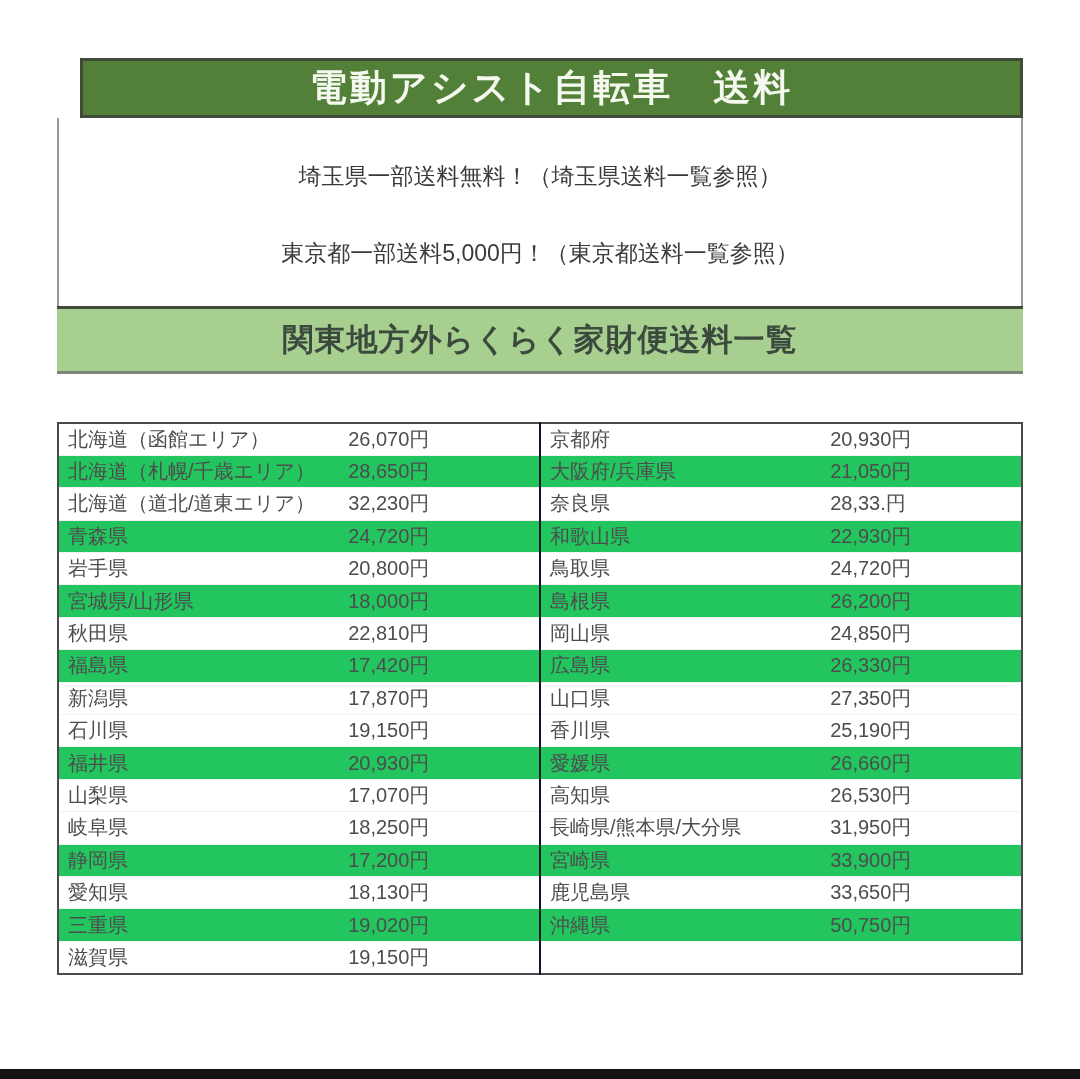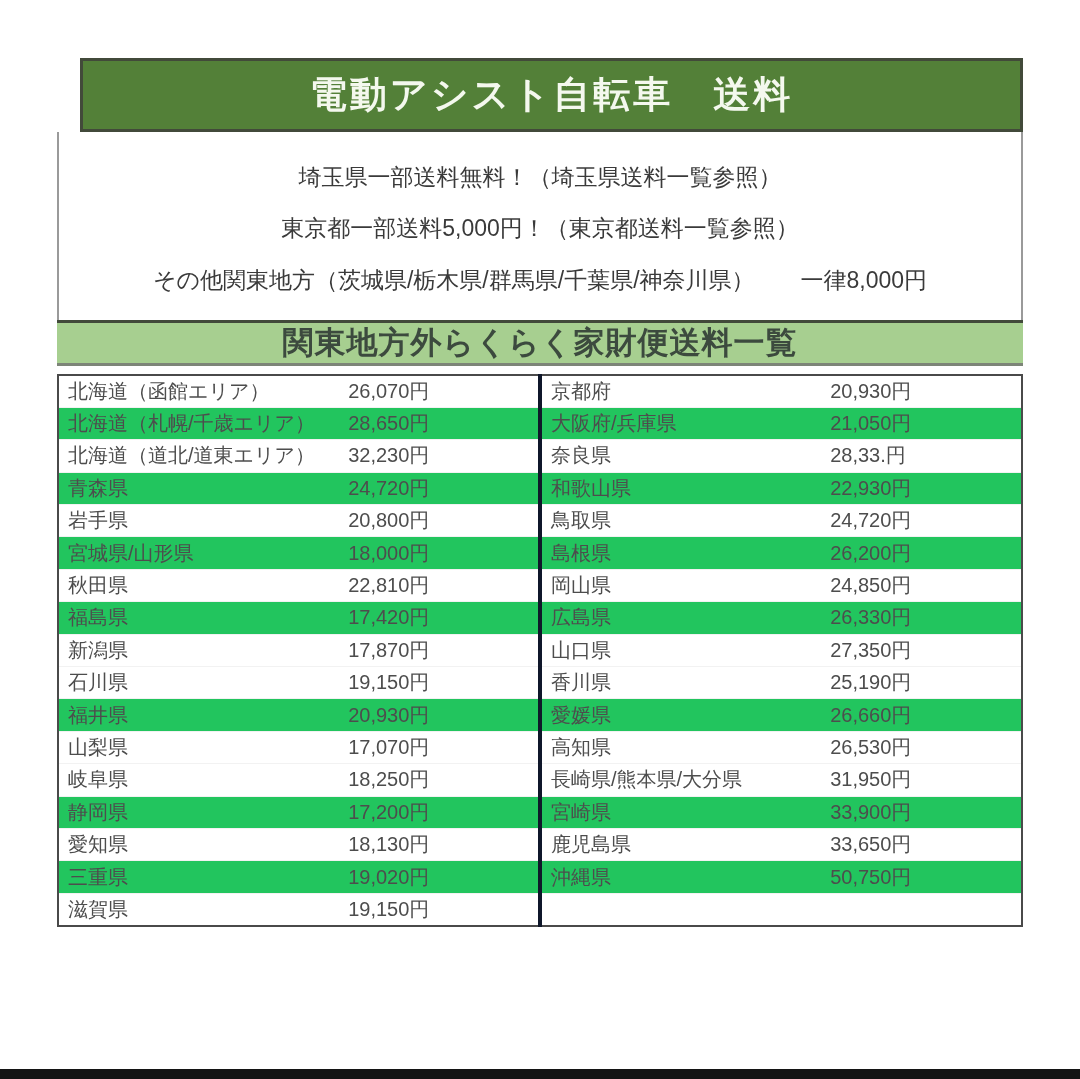--- a/index.html
+++ b/index.html
@@ -16,21 +16,21 @@
   }
   .frame {
     position: absolute;
     left: 57px;
     top: 58px;
     width: 966px;
   }
   
   .banner-main {
     box-sizing: border-box;
-    height: 74px;
+    height: 60px;
     background: #538038;
     border: 3px solid #424a3a;
     display: flex;
     align-items: center;
     justify-content: center;
     margin-left: 23px;
   }
   .banner-main .title-text {
     color: #f4f8ee;
     font-size: 37px;
@@ -52,21 +52,21 @@
     padding: 20px 0 14px 0;
   }
   .note {
     font-size: 23px;
     color: #3a3a3a;
     white-space: nowrap;
   }
   
   .banner-sub {
     box-sizing: border-box;
-    height: 46px;
+    height: 68px;
     background: #a7cf90;
     border-top: 3px solid #424a3a;
     border-bottom: 3px solid #7d8578;
     display: flex;
     align-items: center;
     justify-content: center;
   }
   .banner-sub .subtitle-text {
     color: #3c4a3e;
     font-size: 31px;
@@ -77,39 +77,40 @@
   .gap {
     height: 8px;
     background: #ffffff;
   }
   
   table.fees {
     width: 100%;
     border-collapse: collapse;
     table-layout: fixed;
     border: 2px solid #4a4a4a;
+    margin-top: 40px;
   }
   table.fees td {
     box-sizing: border-box;
     height: 32.4px;
     font-size: 20px;
     color: #4d4d4d;
     white-space: nowrap;
     overflow: hidden;
     border-top: 1px solid #f2f2f2;
     vertical-align: middle;
   }
   table.fees tr:first-child td {
     border-top: none;
   }
   table.fees td.name {
     padding-left: 9px;
   }
   table.fees td.name.divider {
-    border-left: 4px solid #0f172a;
+    border-left: 2px solid #0f172a;
   }
   table.fees tr.gray {
     background: #22c55e;
   }
   table.fees tr.white {
     background: #ffffff;
   }
   
   .bottom-bar {
     position: absolute;
@@ -125,21 +126,20 @@
 
 <div class="frame">
 
   <div class="banner-main">
     <span class="title-text">電動アシスト自転車　送料</span>
   </div>
 
   <div class="notes">
     <div class="note">埼玉県一部送料無料！（埼玉県送料一覧参照）</div>
     <div class="note">東京都一部送料5,000円！（東京都送料一覧参照）</div>
-    <div class="note">その他関東地方（茨城県/栃木県/群馬県/千葉県/神奈川県）　　一律8,000円</div>
   </div>
 
   <div class="banner-sub">
     <span class="subtitle-text">関東地方外らくらく家財便送料一覧</span>
   </div>
 
   <div class="gap"></div>
 
   <table class="fees">
     <colgroup>

